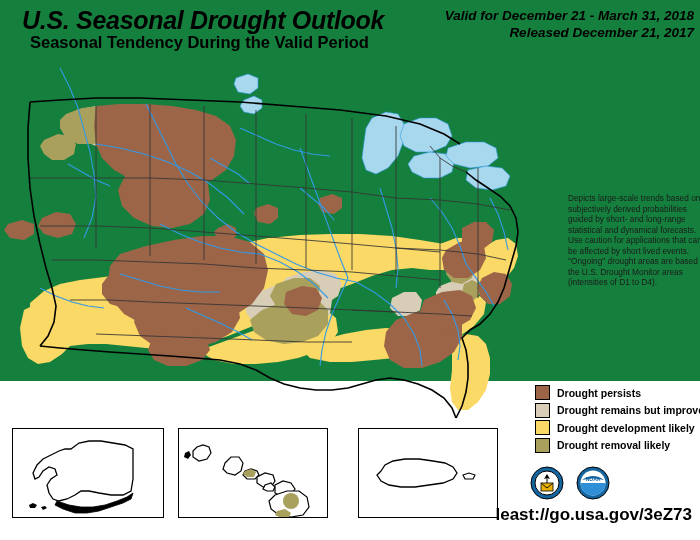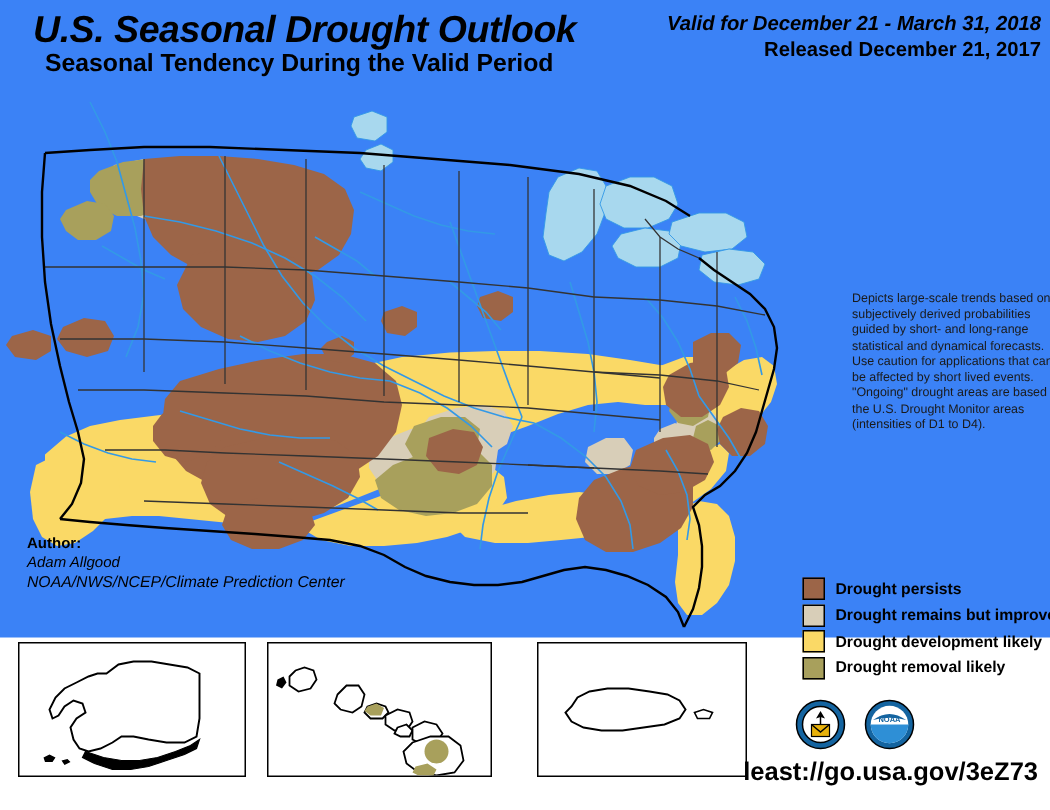--- a/index.html
+++ b/index.html
@@ -1,28 +1,28 @@
 <!DOCTYPE html>
 <html><head>
 <meta charset="utf-8">
 <style>
   html,body{margin:0;padding:0;background:#fff;}
   body{width:700px;height:540px;overflow:hidden;
        font-family:"Liberation Sans",sans-serif;color:#000;}
-  #page{position:relative;width:700px;height:425px;background:#3b82f6;}
+  #page{position:relative;width:700px;height:381px;background:#15803d;}
 
   
   .hdr-title{position:absolute;left:22px;top:6px;font-size:25px;font-weight:bold;
              font-style:italic;letter-spacing:-0.3px;white-space:nowrap;}
   .hdr-sub{position:absolute;left:30px;top:33px;font-size:16.5px;font-weight:bold;
            white-space:nowrap;}
   .hdr-valid{position:absolute;right:6px;top:8px;font-size:13.5px;font-weight:bold;
              font-style:italic;white-space:nowrap;text-align:right;}
   .hdr-rel{position:absolute;right:6px;top:25px;font-size:13.5px;font-weight:bold;
-           white-space:nowrap;text-align:right;}
+           font-style:italic;white-space:nowrap;text-align:right;}
 
   
   .panel{position:absolute;left:568px;width:144px;font-size:8.3px;line-height:10.5px;
          color:#1a1a1a;}
   #desc-para{top:193px;}
   #note-para{top:307px;}
 
   
   #legend{position:absolute;left:535px;top:384px;width:165px;}
   .leg-row{display:flex;align-items:center;height:17.5px;}
@@ -253,25 +253,20 @@
     <div class="leg-row">
       <span class="leg-sw" style="background: rgb(250, 217, 102);"></span>
       <span class="leg-lbl">Drought development likely</span>
     </div>
     <div class="leg-row">
       <span class="leg-sw" style="background: rgb(168, 160, 92);"></span>
       <span class="leg-lbl">Drought removal likely</span>
     </div>
   </div>
 
-  <div id="author">
-    <div class="a-t">Author:</div>
-    <div class="a-n">Adam Allgood</div>
-    <div class="a-o">NOAA/NWS/NCEP/Climate Prediction Center</div>
-  </div>
 
   <div class="inset" id="inset-ak">
     <svg viewBox="0 0 150 88">
       <g fill="none" stroke="#3399E6" stroke-width="0.9">
         <path d="M68,24 L78,28 L88,30 L98,30 L106,34"></path>
         <path d="M106,34 L96,40 L86,44 L76,46 L68,44"></path>
         <path d="M64,44 L70,50 L78,54 L88,56 L96,54"></path>
         <path d="M96,24 L98,32 L98,42 L96,50"></path>
       </g>
       <path fill="#fff" stroke="#000" stroke-width="1.3" d="M58,20 L66,14 L76,12 L88,12 L100,14 L112,16 L120,20 L120,34

